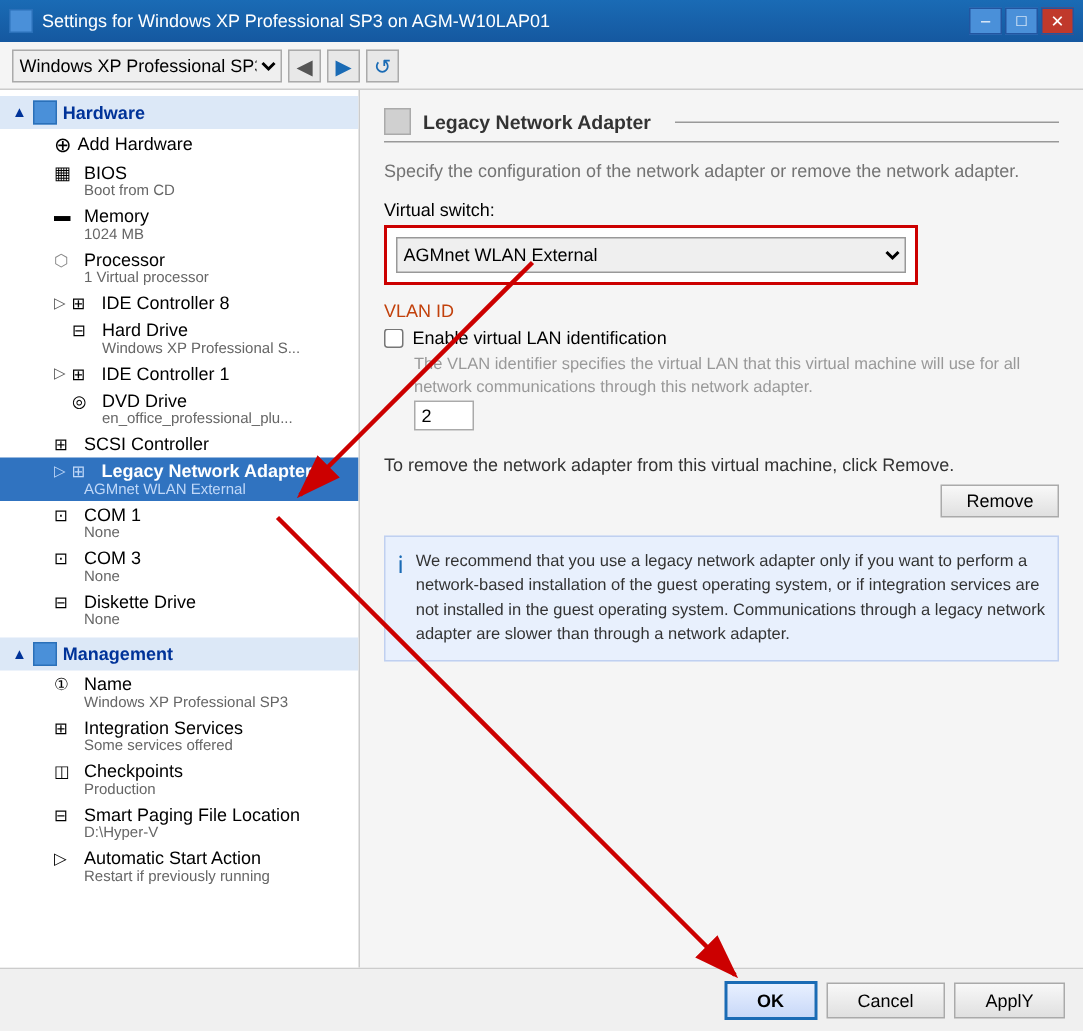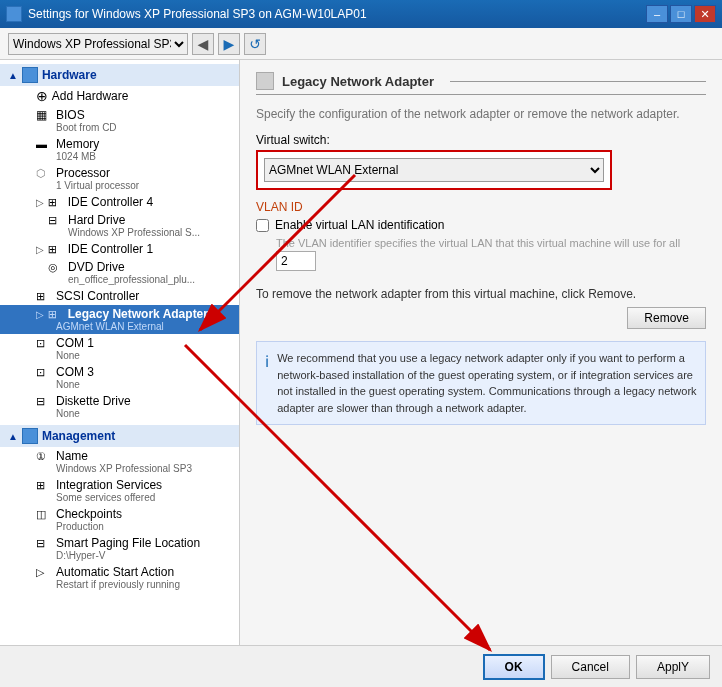--- a/index.html
+++ b/index.html
@@ -237,21 +237,21 @@
           <span style="font-size:11px;width:16px;color:#888;">⬡</span>
           <span class="item-label">Processor</span>
         </div>
         <span class="sub-text">1 Virtual processor</span>
       </div>
 
       <div class="sidebar-item indent1">
         <div class="item-row">
           <span style="font-size:10px;color:#555;">▷</span>
           <span style="font-size:11px;width:16px;">⊞</span>
-          <span class="item-label">IDE Controller 4</span>
+          <span class="item-label">IDE Controller 8</span>
         </div>
       </div>
 
       <div class="sidebar-item indent2">
         <div class="item-row">
           <span style="font-size:11px;width:16px;">⊟</span>
           <span class="item-label">Hard Drive</span>
         </div>
         <span class="sub-text">Windows XP Professional S...</span>
       </div>
@@ -376,20 +376,21 @@
         </div>
       </div>
 
       <div class="vlan-section">
         <div class="vlan-label">VLAN ID</div>
         <div class="checkbox-row">
           <input type="checkbox" id="vlan-cb" style="">
           <label for="vlan-cb">Enable virtual LAN identification</label>
         </div>
         <div class="vlan-desc">The VLAN identifier specifies the virtual LAN that this virtual machine will use for all</div>
+        <div class="vlan-desc">network communications through this network adapter.</div>
         <input type="text" class="vlan-input" value="2" style="">
       </div>
 
       <div class="remove-section" style="clear:both; margin-top:16px;">
         <p class="remove-desc">To remove the network adapter from this virtual machine, click Remove.</p>
         <div style="display:flex; justify-content:flex-end;">
           <button class="remove-btn">Remove</button>
         </div>
       </div>
 

